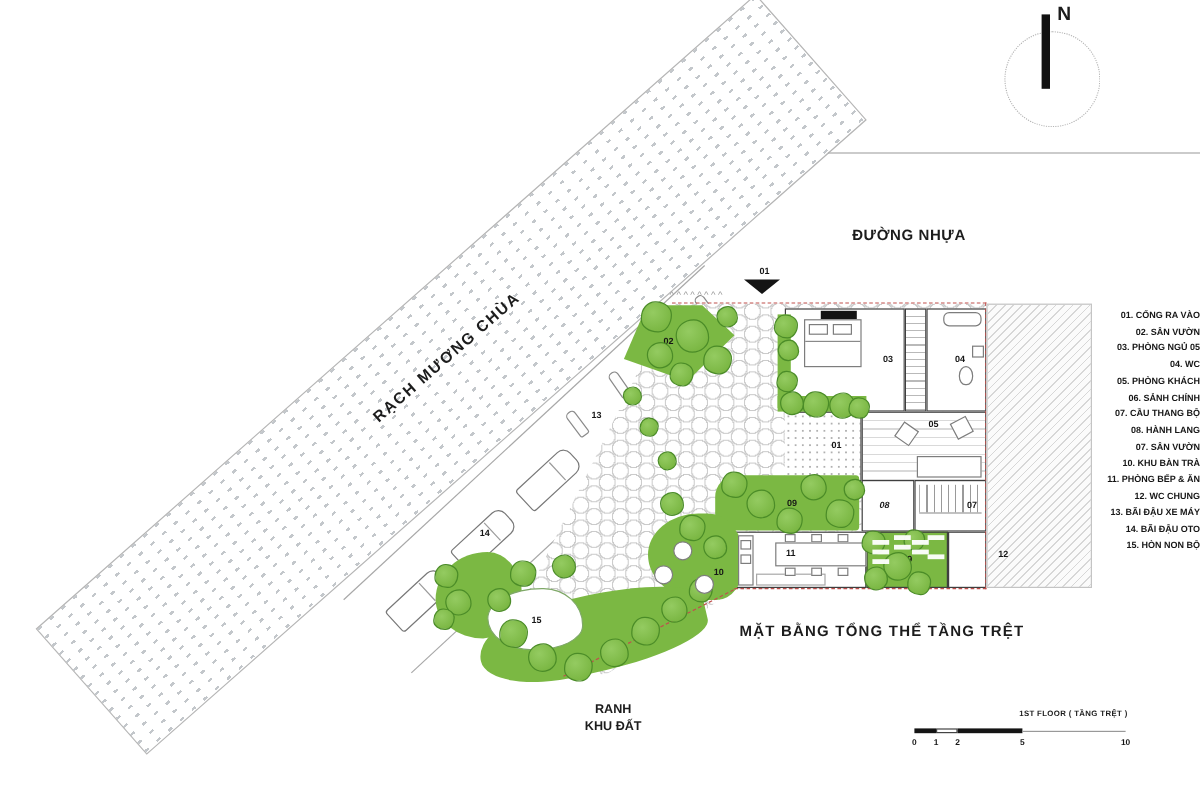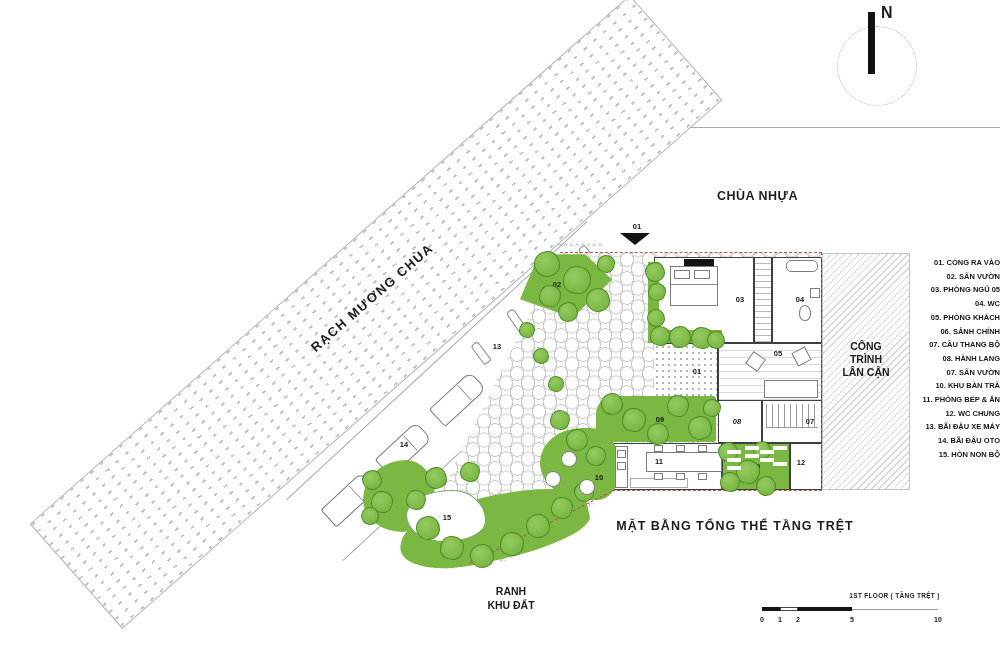--- a/index.html
+++ b/index.html
@@ -115,31 +115,26 @@
   <div class="furn" style="left:617px;top:462px;width:9px;height:8px;"></div>
   <div class="furn" style="left:630px;top:478px;width:58px;height:10px;border-color:#a8a8a8;"></div>
   <div class="furn" style="left:646px;top:452px;width:76px;height:20px;"></div>
 
   <div class="dashR-h" style="left:560px;top:252px;width:262px;"></div>
   <div class="dashR-v" style="left:821px;top:252px;height:239px;"></div>
   <div class="dashR-h" style="left:612px;top:490px;width:210px;"></div>
   <div class="dashR-h" style="left:461px;top:527px;width:159px;transform:rotate(-26.9deg);"></div>
 
   <div class="abs hatch" style="left:822px;top:253px;width:88px;height:237px;"></div>
-  <div class="lbl" style="left:822px;top:340px;width:88px;text-align:center;font-size:10.5px;line-height:1.25;">
-    <div>CÔNG</div>
-    <div>TRÌNH</div>
-    <div>LÂN CẬN</div>
-  </div>
 
   <div class="abs" style="left:620px;top:233px;width:0;height:0;border-left:15px solid rgba(0,0,0,0);
               border-right:15px solid rgba(0,0,0,0);border-top:12px solid #141414;"></div>
   <div class="lbl" style="left:558px;top:241px;font-size:8px;color:#9a9a9a;letter-spacing:2px;font-weight:normal;">^^^^^^^^</div>
 
-  <div class="lbl" style="left:690px;top:189px;width:135px;text-align:center;font-size:12.5px;letter-spacing:.5px;">CHÙA NHỰA</div>
+  <div class="lbl" style="left:690px;top:189px;width:135px;text-align:center;font-size:12.5px;letter-spacing:.5px;">ĐƯỜNG NHỰA</div>
   <div class="lbl" style="left:272px;top:290px;width:200px;text-align:center;font-size:13px;letter-spacing:1.5px;
               transform:rotate(-41deg);">RẠCH MƯƠNG CHÙA</div>
   <div class="lbl" style="left:600px;top:519px;width:270px;text-align:center;font-size:12.5px;letter-spacing:1px;">MẶT BẰNG TỔNG THỂ TẦNG TRỆT</div>
   <div class="lbl" style="left:455px;top:585px;width:112px;text-align:center;font-size:10.5px;line-height:1.3;">
     <div>RANH</div>
     <div>KHU ĐẤT</div>
   </div>
 
   <div class="abs" id="legend" style="left:920px;top:256px;width:80px;text-align:right;">
       <div class="legend-item" style="">01. CỔNG RA VÀO</div>
@@ -182,21 +177,21 @@
     <div class="marker" style="left:740px;top:299px;">03</div>
     <div class="marker" style="left:800px;top:299px;">04</div>
     <div class="marker" style="left:778px;top:353px;">05</div>
     <div class="marker" style="left:697px;top:371px;">01</div>
     <div class="marker" style="left:810px;top:421px;">07</div>
     <div class="marker" style="left:737px;top:421px;font-style:italic;">08</div>
     <div class="marker" style="left:660px;top:419px;">09</div>
     <div class="marker" style="left:756px;top:466px;">09</div>
     <div class="marker" style="left:599px;top:477px;">10</div>
     <div class="marker" style="left:659px;top:461px;">11</div>
-    <div class="marker" style="left:801px;top:462px;">12</div>
+    <div class="marker" style="left:836px;top:462px;">12</div>
     <div class="marker" style="left:497px;top:346px;">13</div>
     <div class="marker" style="left:404px;top:444px;">14</div>
     <div class="marker" style="left:447px;top:517px;">15</div>
     <div class="tree" style="left:534px;top:251px;width:26px;height:26px;"></div>
     <div class="tree" style="left:563px;top:266px;width:28px;height:28px;"></div>
     <div class="tree" style="left:586px;top:288px;width:24px;height:24px;"></div>
     <div class="tree" style="left:539px;top:285px;width:22px;height:22px;"></div>
     <div class="tree" style="left:558px;top:302px;width:20px;height:20px;"></div>
     <div class="tree" style="left:597px;top:255px;width:18px;height:18px;"></div>
     <div class="tree" style="left:645px;top:262px;width:20px;height:20px;"></div>

